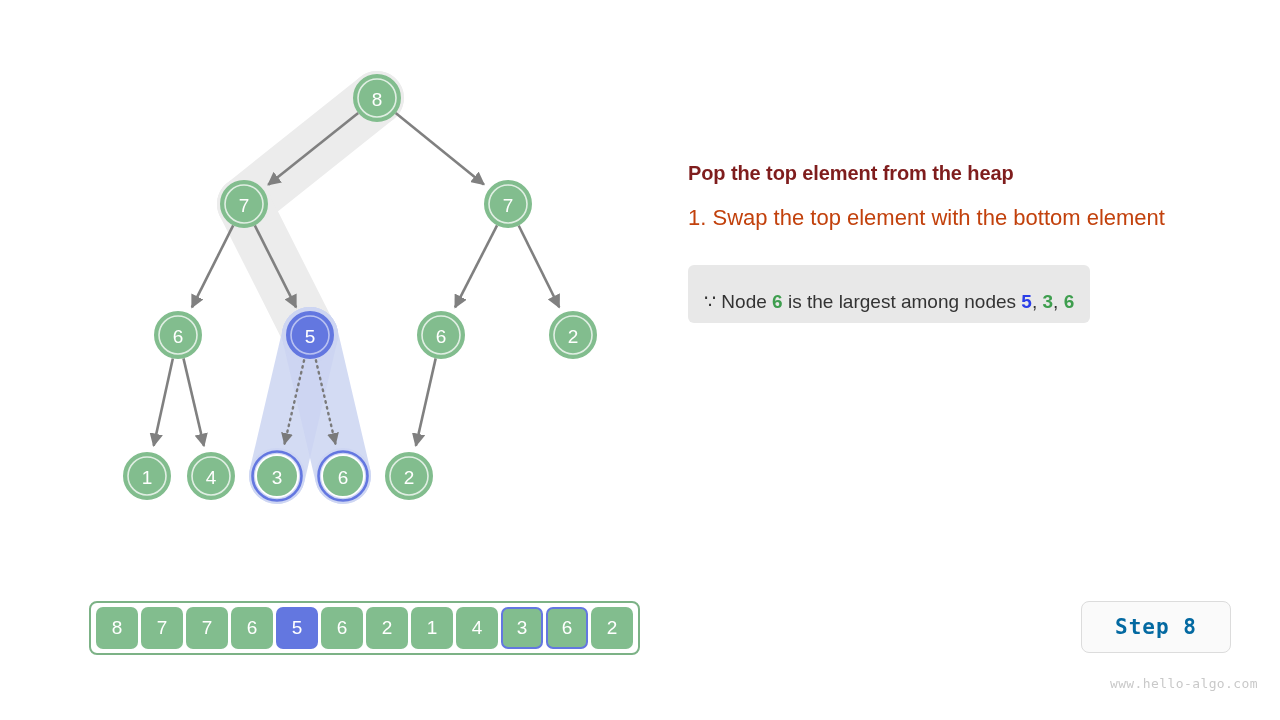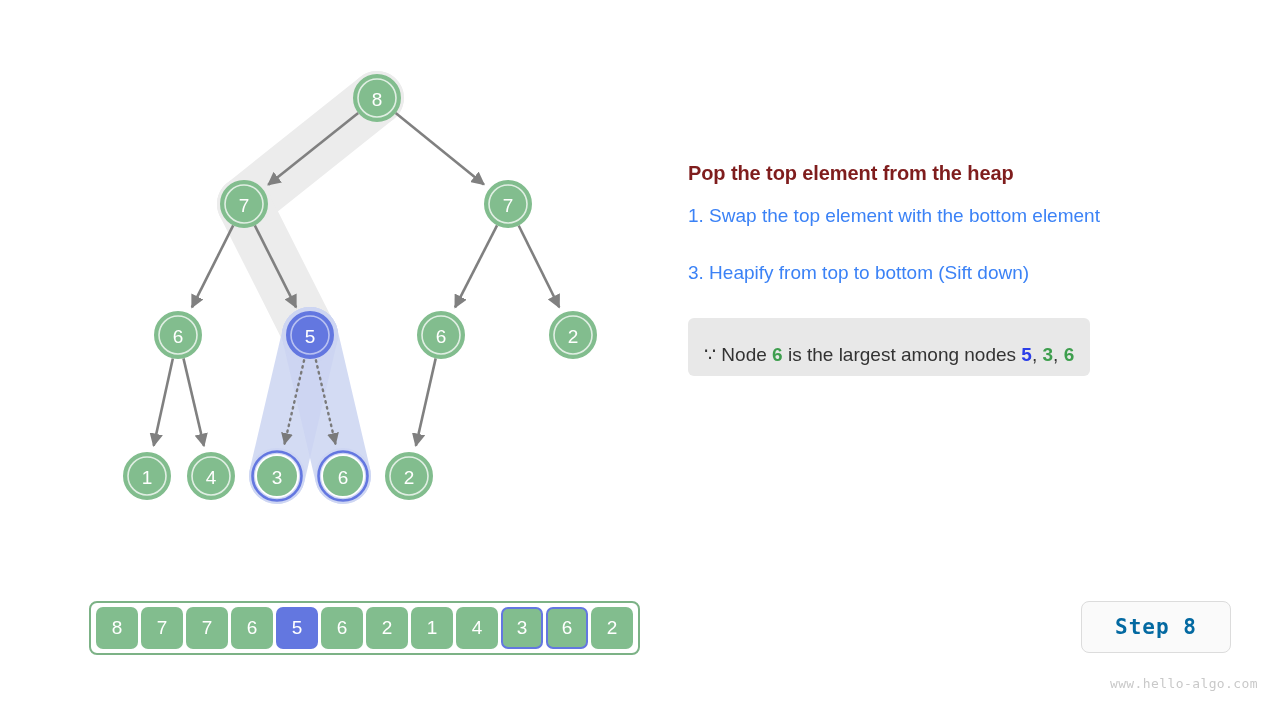--- a/index.html
+++ b/index.html
@@ -47,22 +47,22 @@
   }
   #heading {
     font-size: 20px;
     font-weight: bold;
     color: #7f1d1d;
     letter-spacing: -0.1px;
     margin: 0 0 18px 0;
     line-height: 1.3;
   }
   .step-line {
-    font-size: 19px;
-    color: #3b82f6;
+    font-size: 22px;
+    color: #c2410c;
     margin: 0 0 33px 0;
     line-height: 1.25;
   }
   #hint-box {
     display: inline-block;
     background: #e8e8e8;
     border-radius: 6px;
     padding: 27px 16px 11px 16px;
     font-size: 19px;
     color: #333333;
@@ -245,21 +245,20 @@
           <text x="409" y="477" class="node-label">2</text>
         </g>
       </g>
   </svg>
 </div>
 
 <div id="text-panel">
   <div id="heading">Pop the top element from the heap</div>
 
   <div class="step-line">1. Swap the top element with the bottom element</div>
-  <div class="step-line">3. Heapify from top to bottom (Sift down)</div>
 
   <div id="hint-box"><span>∵</span><span> Node </span><span class="hl-green">6</span><span> is the largest among nodes </span><span class="hl-blue">5</span><span>, </span><span class="hl-green">3</span><span>, </span><span class="hl-green">6</span></div>
 </div>
 
 <div id="array-wrap">
   <div id="array-box">
       <div class="cell">8</div>
       <div class="cell">7</div>
       <div class="cell">7</div>
       <div class="cell">6</div>

